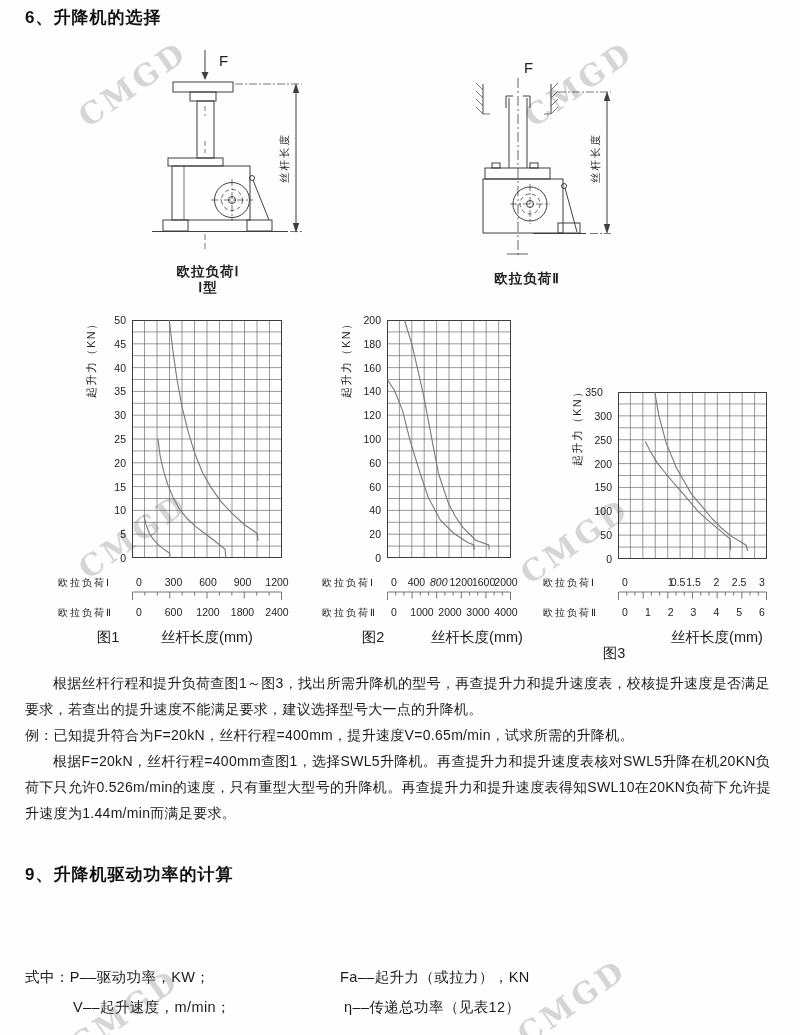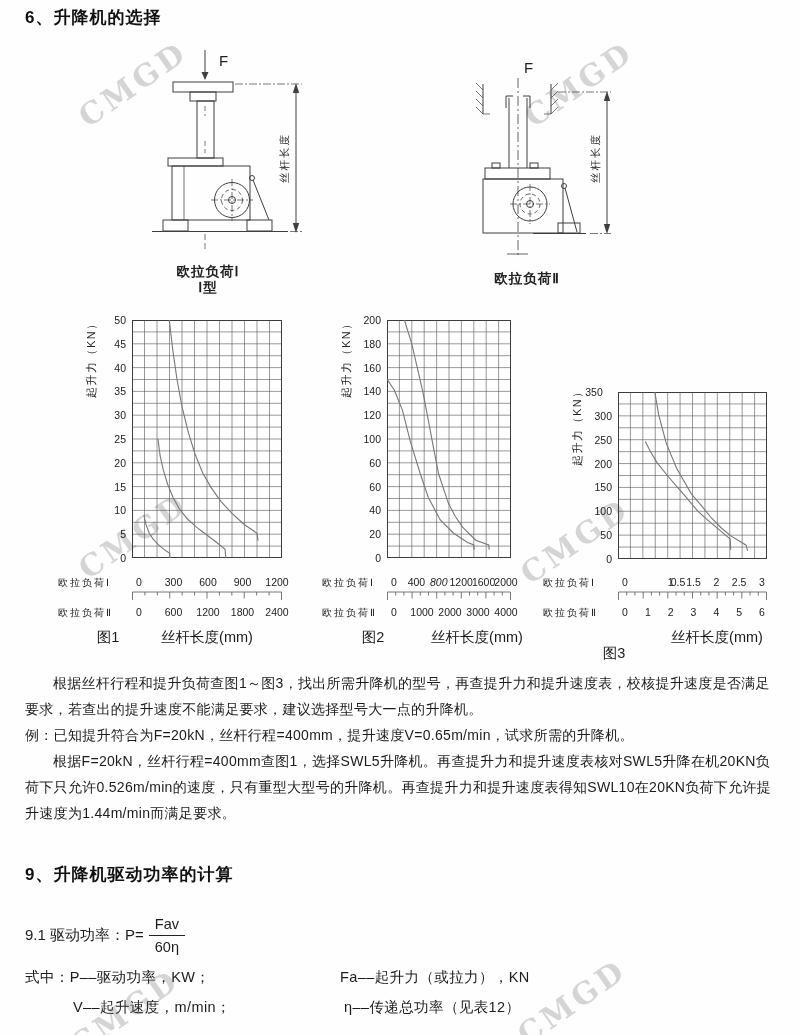--- a/index.html
+++ b/index.html
@@ -380,26 +380,19 @@
     </div>
 
   <div class="paras" style="left:25px;top:670px;width:752px">
     <p class="indent">根据丝杆行程和提升负荷查图1～图3，找出所需升降机的型号，再查提升力和提升速度表，校核提升速度是否满足要求，若查出的提升速度不能满足要求，建议选择型号大一点的升降机。</p>
     <p>例：已知提升符合为F=20kN，丝杆行程=400mm，提升速度V=0.65m/min，试求所需的升降机。</p>
     <p class="indent">根据F=20kN，丝杆行程=400mm查图1，选择SWL5升降机。再查提升力和提升速度表核对SWL5升降在机20KN负荷下只允许0.526m/min的速度，只有重型大型号的升降机。再查提升力和提升速度表得知SWL10在20KN负荷下允许提升速度为1.44m/min而满足要求。</p>
   </div>
 
   <h1 class="sec-title" style="left:25px;top:863px">9、升降机驱动功率的计算</h1>
 
-  <div class="formula" style="left:25px;top:915px">
-    <span>9.1 驱动功率：P=</span>
-    <span class="frac">
-      <span class="num">Fav</span>
-      <span class="den">60η</span>
-    </span>
-  </div>
 
   <div class="def" style="left:340px;top:968px">Fa––起升力（或拉力），KN</div>
   <div class="def" style="left:25px;top:968px">式中：P––驱动功率，KW；</div>
   <div class="def" style="left:73px;top:998px">V––起升速度，m/min；</div>
   <div class="def" style="left:344px;top:998px">η––传递总功率（见表12）</div>
 
 </div>
 
 </body></html>

